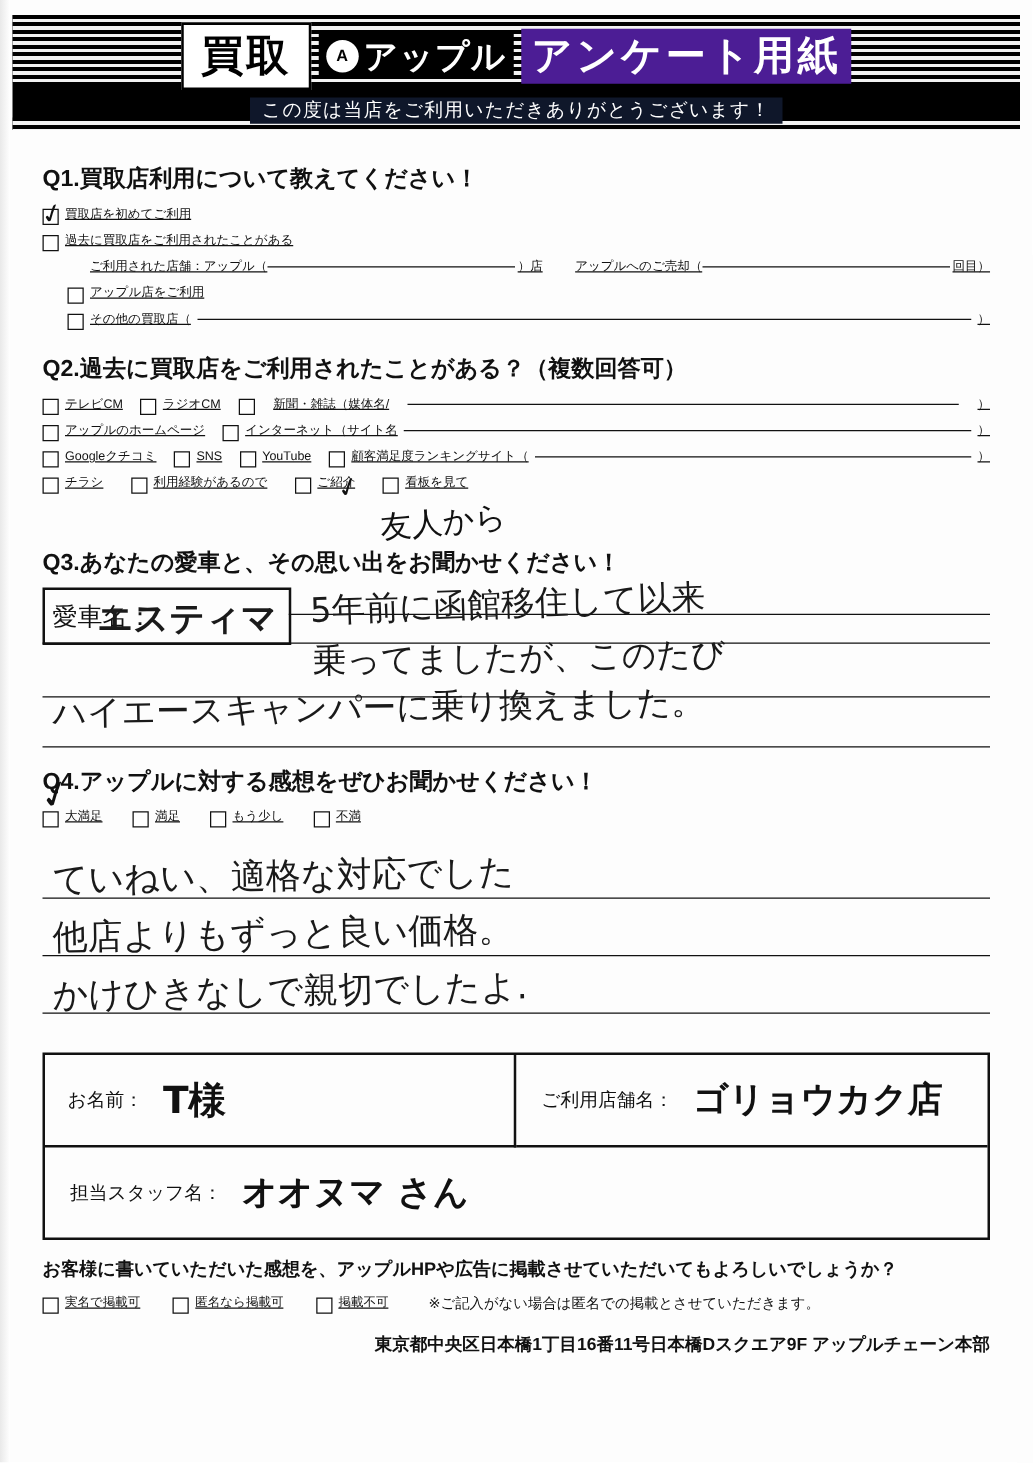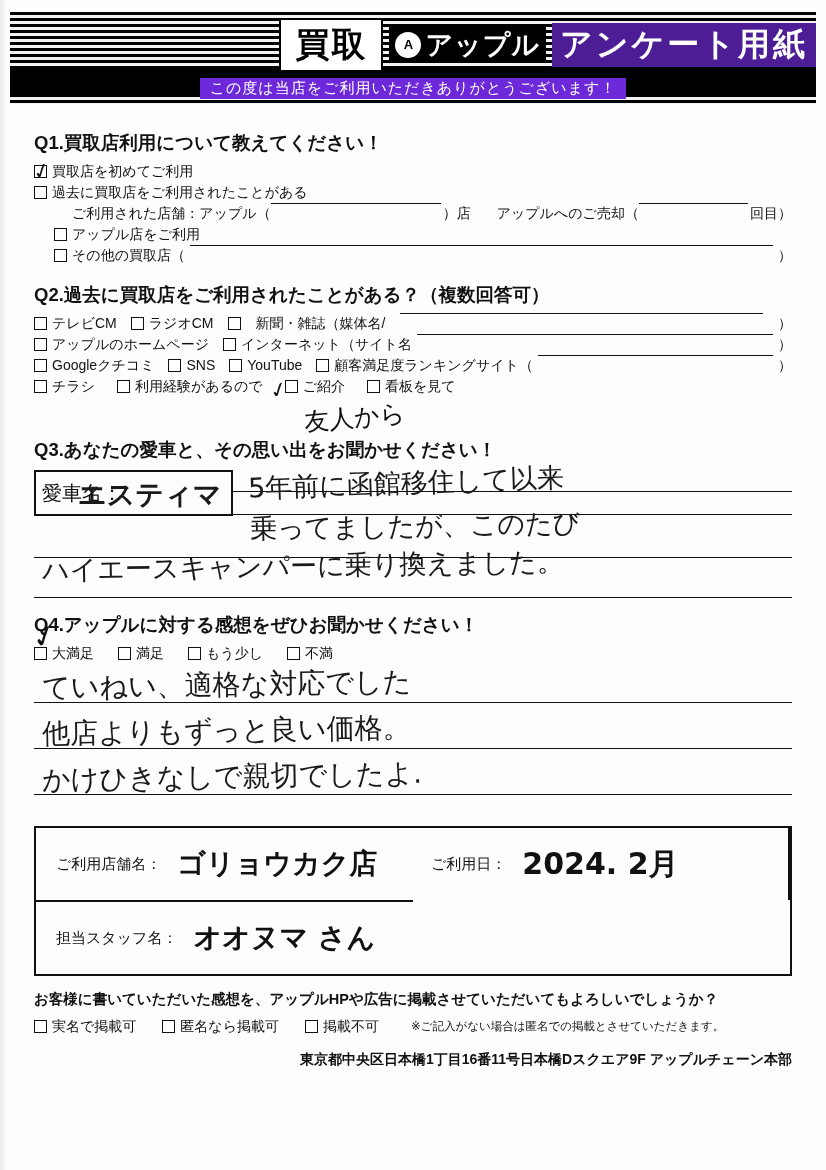--- a/index.html
+++ b/index.html
@@ -30,21 +30,21 @@
   }
   .banner .stripes.bottom{
     top:auto;bottom:0;height:10px;
     background:repeating-linear-gradient(to bottom,#000 0 3px,#fff 3px 6px);
   }
   .banner-inner{
     position:absolute;inset:0;
     display:flex;flex-direction:column;align-items:center;justify-content:center;
   }
   .banner-row{
-    display:flex;align-items:center;justify-content:flex-end;gap:6px;
+    display:flex;align-items:center;justify-content:center;gap:6px;
     width:100%;
     position:relative;
     z-index:3;
   }
   .kaitori{
     background:#fff;color:#000;
     font-weight:bold;
     font-size:34px;
     letter-spacing:2px;
     padding:2px 14px;
@@ -63,31 +63,31 @@
   }
   .brandtext{
     color:#fff;font-size:27px;font-weight:bold;letter-spacing:1px;
   }
   .ankeito{
     color:#fff;font-size:32px;font-weight:bold;letter-spacing:3px;
     background:#4c1d95;padding:0 8px;
   }
   .banner-sub{
     margin-top:6px;color:#fff;font-size:15px;letter-spacing:1px;
-    background:#6d28d9;padding:1px 10px;
+    background:#0f172a;padding:1px 10px;
     z-index:3;
   }
 
   
   .content{padding:14px 34px 0 34px;}
   .q-title{
     font-size:18.5px;font-weight:bold;margin:16px 0 6px 0;letter-spacing:0px;
   }
   .q-title.first{margin-top:12px;}
-  .opt{font-size:14px;line-height:21px;display:flex;align-items:flex-start;gap:5px;}
+  .opt{font-size:10px;line-height:21px;display:flex;align-items:center;gap:5px;text-decoration:underline;}
   .box{
     display:inline-block;width:11px;height:11px;border:1.4px solid #111;
     margin-top:4px;flex:none;background:#fff;
   }
   .indent1{padding-left:20px;}
   .indent2{padding-left:38px;}
   .row-inline{display:flex;flex-wrap:wrap;gap:14px;font-size:14.5px;line-height:22px;}
   .row-inline .opt{gap:5px;}
   .fill-line{flex:1;min-width:40px;border-bottom:1px solid #111;}
   .hw-check{
@@ -316,40 +316,40 @@
           <span>もう少し</span>
         </span>
         <span class="opt">
           <span class="box"></span>
           <span>不満</span>
         </span>
       </div>
       <div class="hw-check" style="left:-2px;top:-24px;font-size:30px;">✓</div>
     </div>
 
-    <div class="answer-area" style="height:146px;margin-top:0;">
+    <div class="answer-area" style="height:146px;margin-top:16px;">
       <div class="rule" style="position:absolute;left:0;right:0;top:38px;"></div>
       <div class="rule" style="position:absolute;left:0;right:0;top:84px;"></div>
       <div class="rule" style="position:absolute;left:0;right:0;top:130px;"></div>
 
       <div class="hwline" style="left:8px;top:2px;font-size:28px;transform:rotate(-1deg);">ていねい、適格な対応でした</div>
       <div class="hwline" style="left:8px;top:48px;font-size:28px;transform:rotate(-1deg);">他店よりもずっと良い価格。</div>
       <div class="hwline" style="left:8px;top:94px;font-size:28px;transform:rotate(-1deg);">かけひきなしで親切でしたよ.</div>
     </div>
 
   </div>
 
   <div class="info-table">
+    <div class="cell">
+      <span class="cell-label">お名前：</span>
+      <span class="cell-value">T様</span>
+    </div>
     <div class="cell last-col">
       <span class="cell-label">ご利用店舗名：</span>
       <span class="cell-value" style="font-size:28px;">ゴリョウカク店</span>
-    </div>
-    <div class="cell last-row">
-      <span class="cell-label">ご利用日：</span>
-      <span class="cell-value">2024. 2月</span>
     </div>
     <div class="cell last-col last-row">
       <span class="cell-label">担当スタッフ名：</span>
       <span class="cell-value" style="font-size:28px;">オオヌマ さん</span>
     </div>
   </div>
 
   <div class="footer">
     <div class="footer-q">お客様に書いていただいた感想を、アップルHPや広告に掲載させていただいてもよろしいでしょうか？</div>
     <div class="footer-opts">

